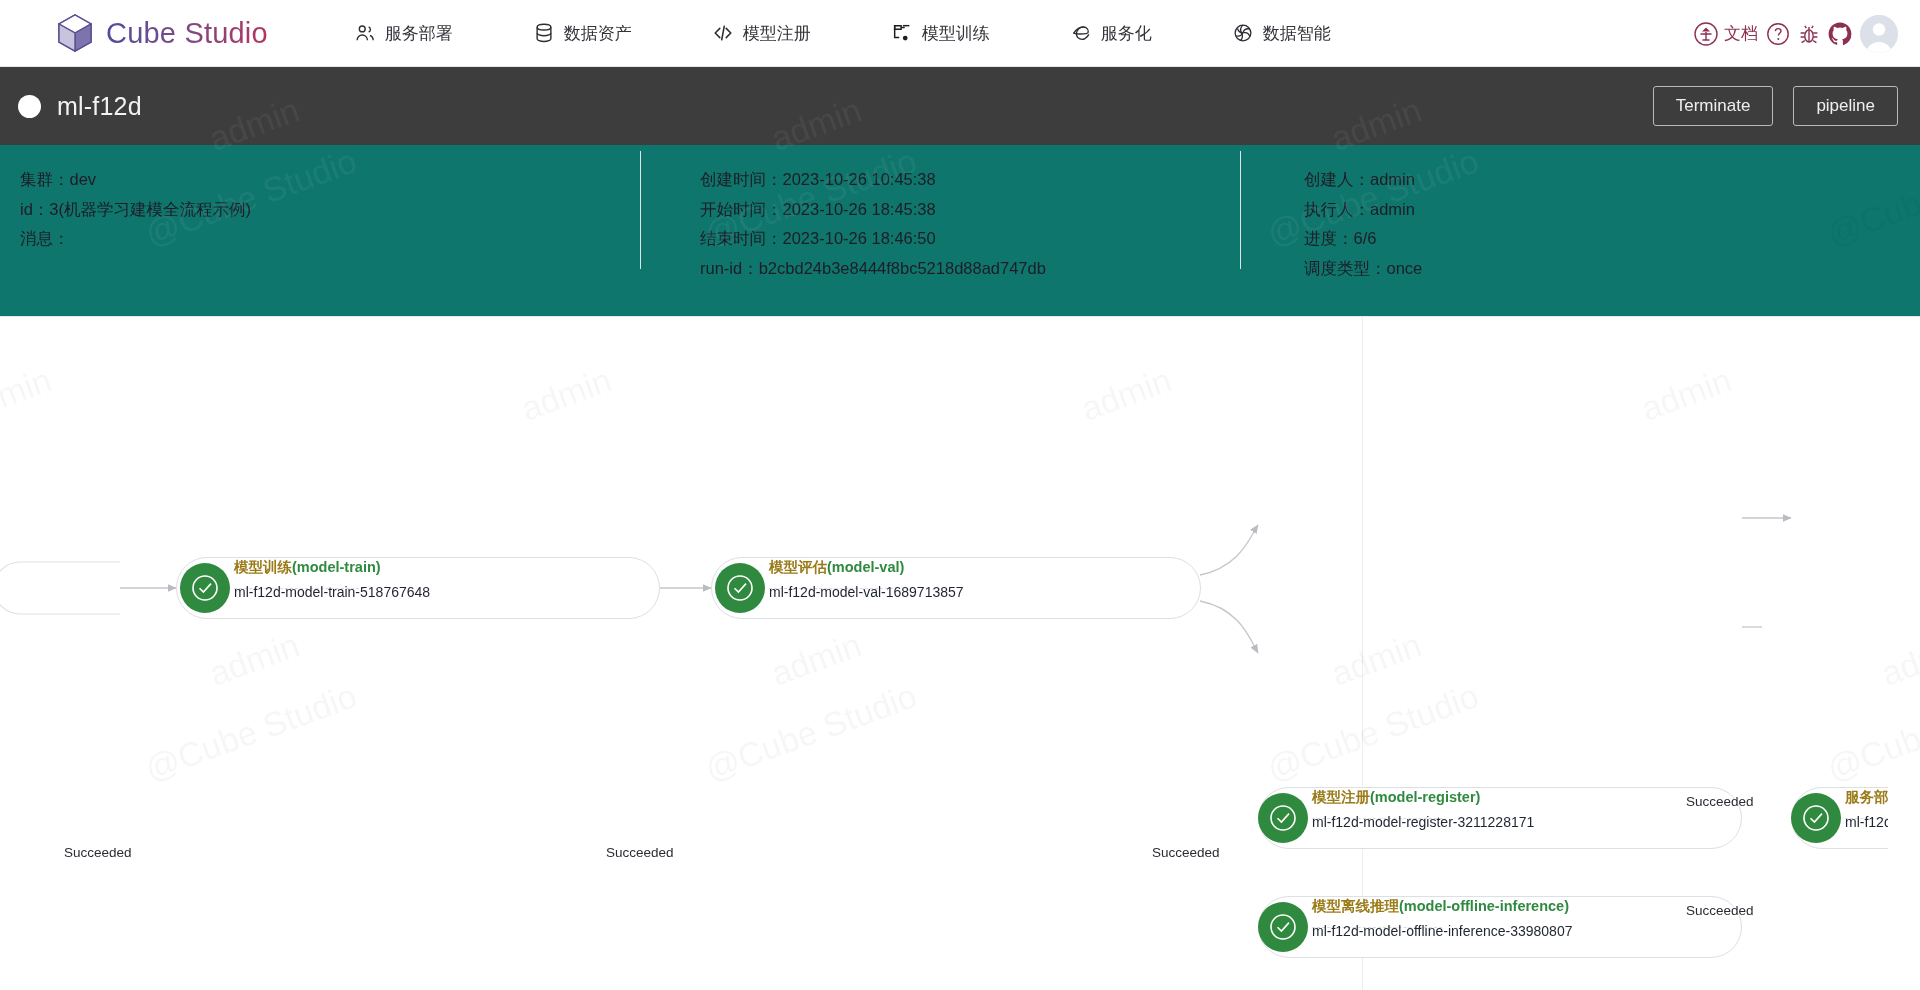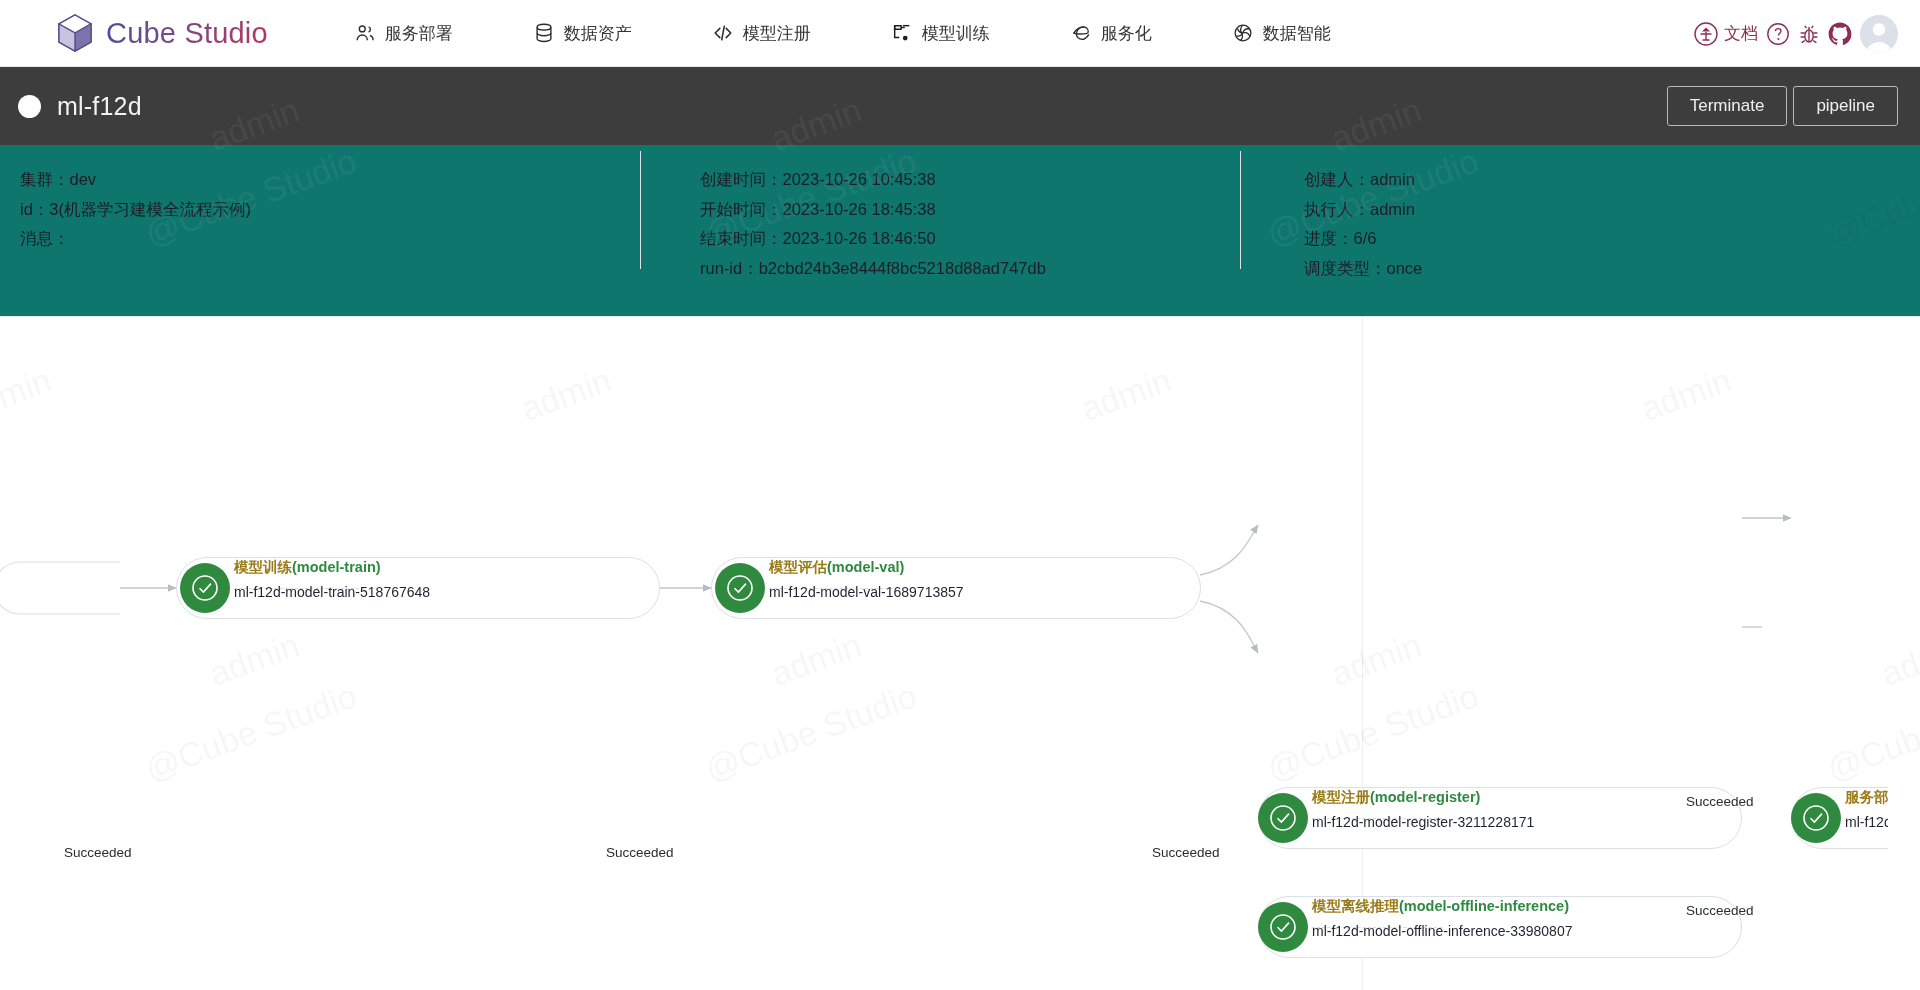--- a/index.html
+++ b/index.html
@@ -67,21 +67,21 @@
     width: 23px; height: 23px; border-radius: 50%;
     background: #ffffff; margin-left: 18px; flex: 0 0 23px;
   }
   .sh-title {
     color: #f2f2f2; font-size: 25px; margin-left: 16px;
     font-weight: 400; letter-spacing: .2px;
   }
   .sh-actions {
     position: absolute; right: 22px; top: 50%;
     transform: translateY(-50%);
-    display: flex; gap: 6px;
+    display: flex; gap: 20px;
   }
   .sh-btn {
     border: 1px solid #b9b9b9; background: transparent;
     color: #efefef; font-size: 17px;
     padding: 9px 22px; border-radius: 3px; cursor: pointer;
     font-family: inherit; white-space: nowrap;
   }
 
   
   .infobar {

